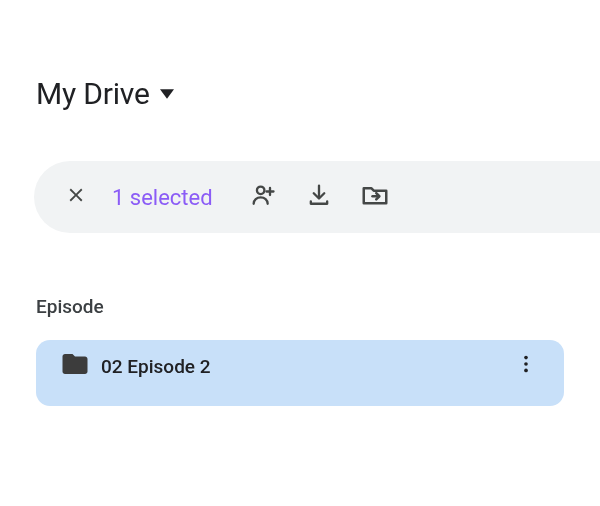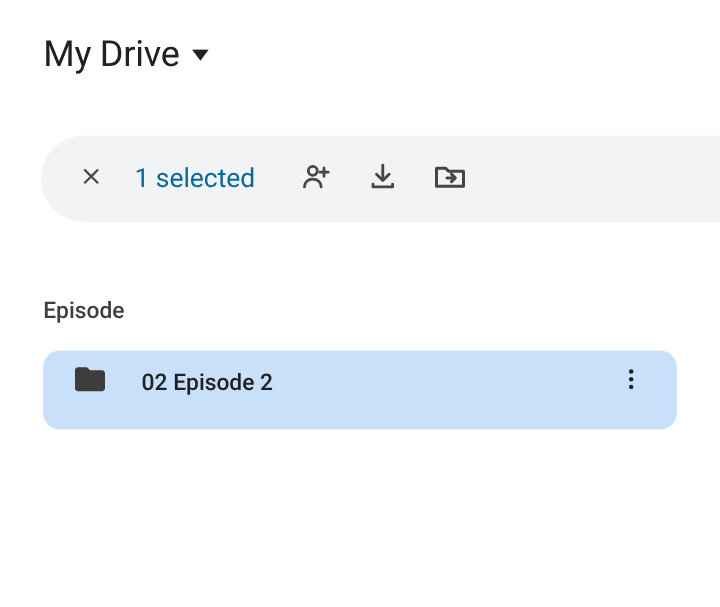--- a/index.html
+++ b/index.html
@@ -4,21 +4,21 @@
   <style>
     * { box-sizing: border-box; margin: 0; padding: 0; }
     html, body {
       font-family: 'Google Sans', Roboto, -apple-system, BlinkMacSystemFont, sans-serif;
       background: #ffffff;
       color: #202124;
       width: 600px;
       height: 506px;
       overflow: hidden;
     }
-    .container { padding: 24px 36px 0 36px; }
+    .container { padding: 24px 36px 0 36px; margin-top: 48px; }
     .breadcrumb {
       display: inline-flex;
       align-items: center;
       gap: 10px;
       cursor: pointer;
       padding: 4px 8px 4px 0;
       border-radius: 8px;
     }
     .breadcrumb-title {
       font-size: 30px;
@@ -41,40 +41,40 @@
     }
     .icon-btn {
       width: 48px; height: 48px;
       display: flex; align-items: center; justify-content: center;
       border-radius: 50%;
       cursor: pointer;
       color: #444746;
     }
     .selection-count {
       font-size: 22px;
-      color: #0369a1;
+      color: #8b5cf6;
       margin-left: 4px;
       margin-right: 18px;
       white-space: nowrap;
     }
     .section-header {
       font-size: 19px;
       font-weight: 500;
       color: #3c4043;
       margin-top: 62px;
       margin-bottom: 22px;
     }
     .folder-card {
       background: #c8e0f9;
       border-radius: 14px;
       height: 66px;
       display: flex;
       align-items: center;
       padding: 0 16px 14px 24px;
-      gap: 28px;
+      gap: 11px;
       cursor: pointer;
     }
     .folder-card .folder-name {
       font-size: 19px;
       font-weight: 500;
       color: #202124;
       flex: 1;
     }
     .kebab {
       width: 44px; height: 44px;

